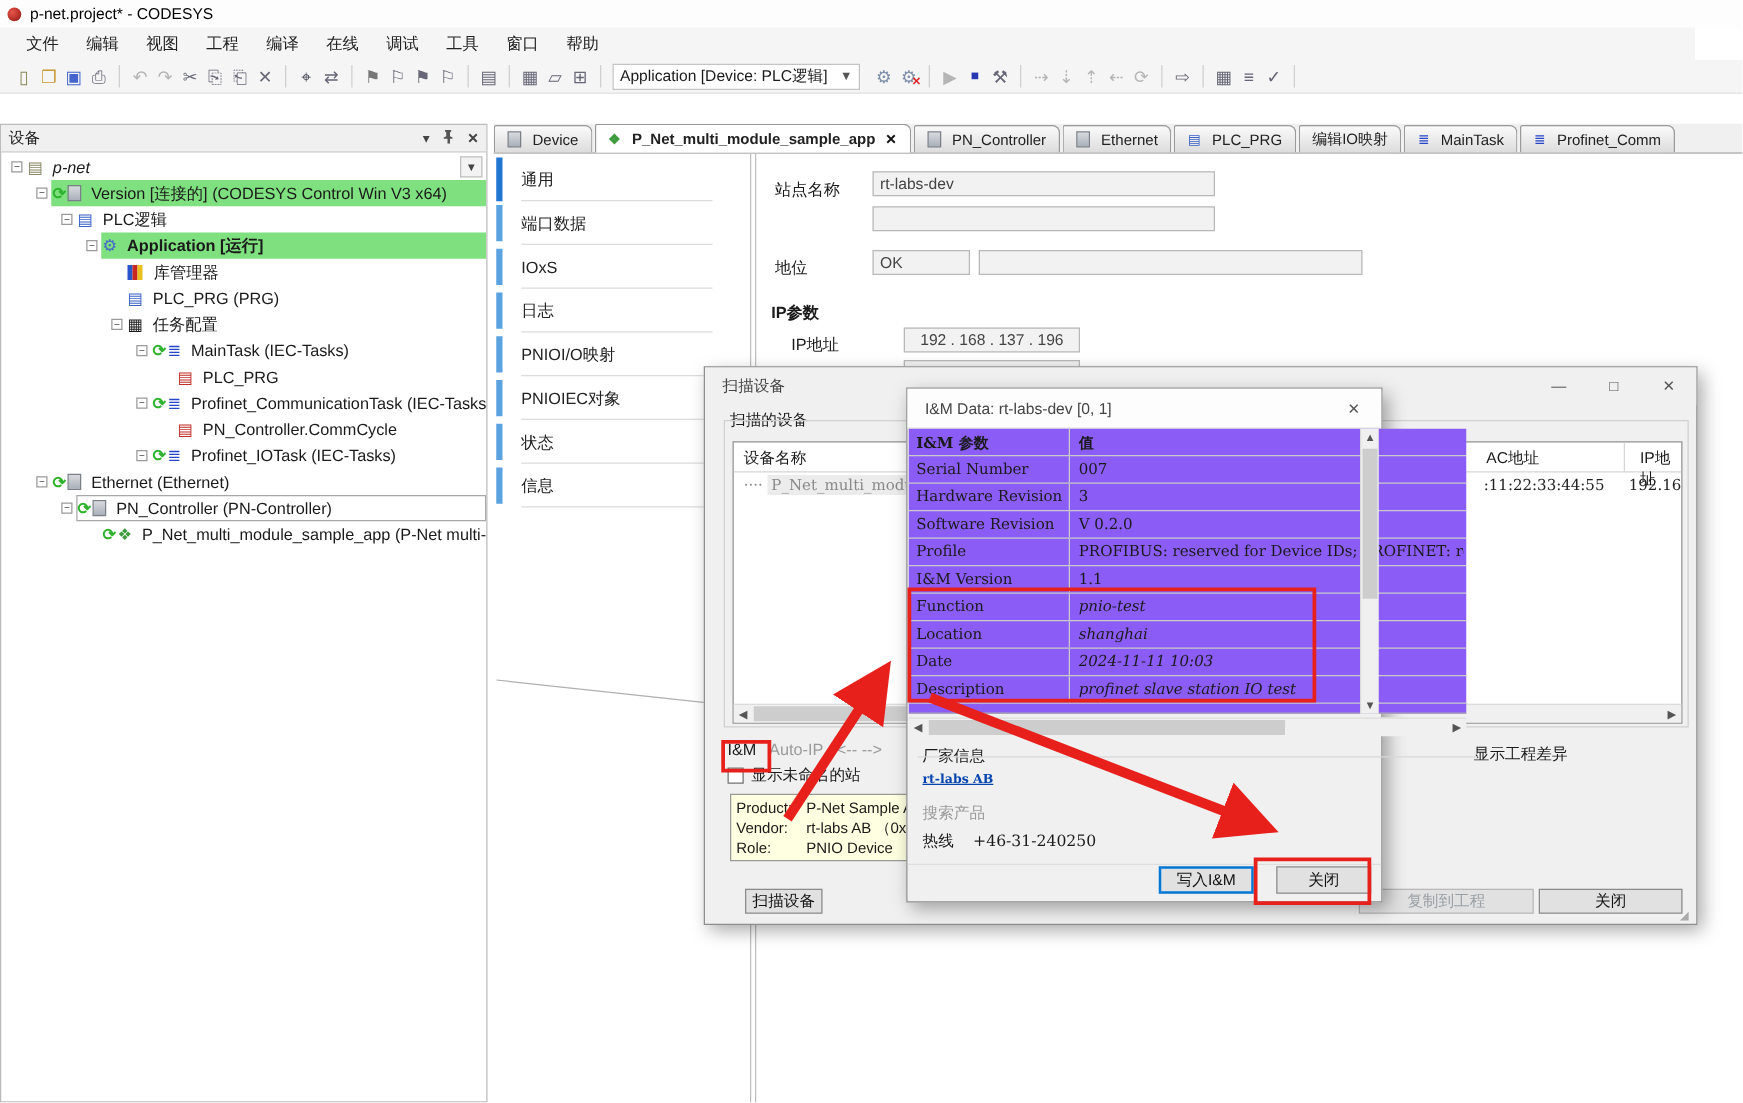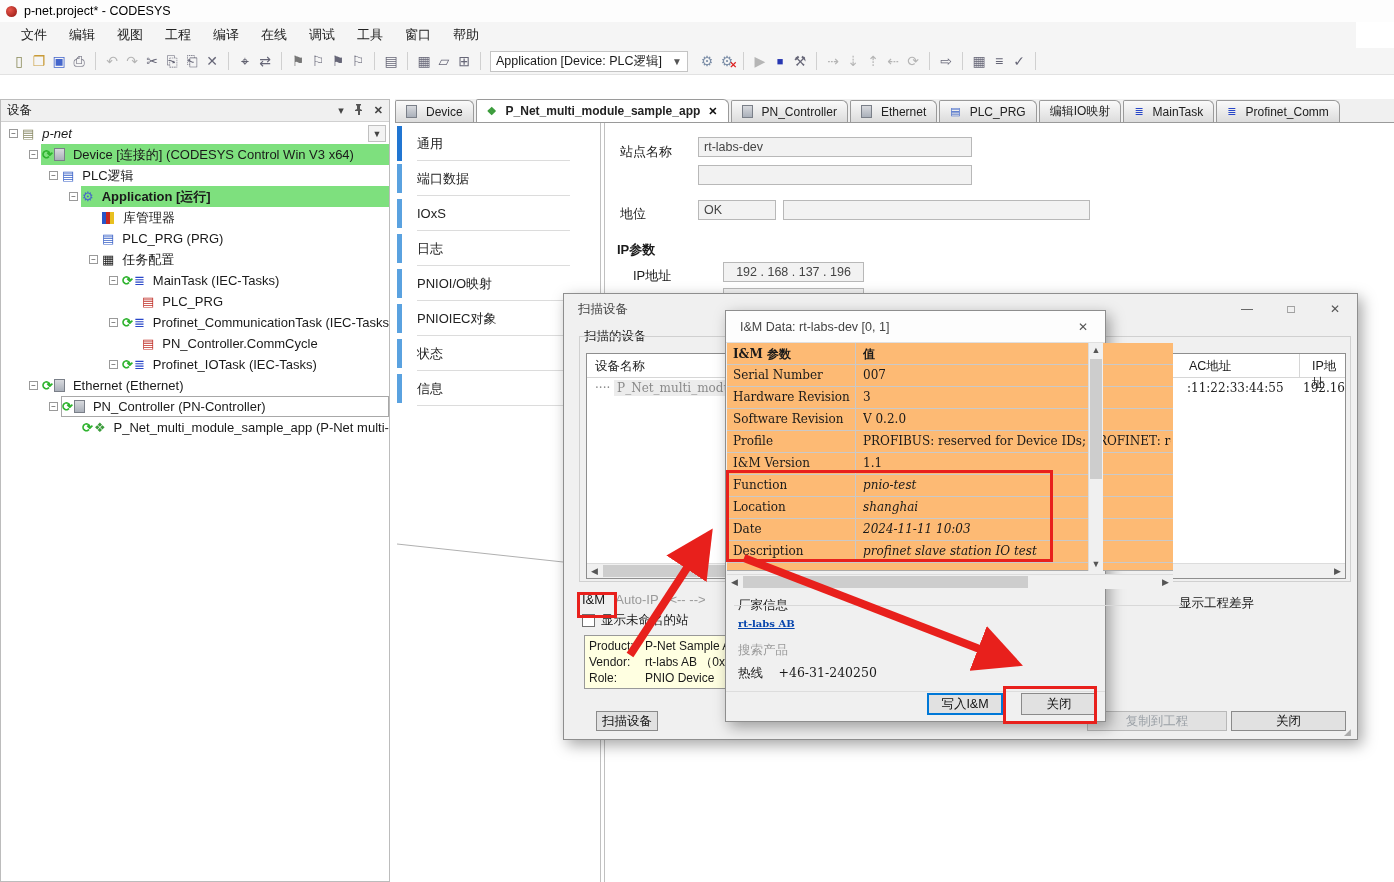--- a/index.html
+++ b/index.html
@@ -102,21 +102,21 @@
   #scan-tip .k { display:inline-block; width:56px; }
   #scan-btn { position:absolute; left:32px; top:417px; width:62px; height:20px; }
   #scan-diff { position:absolute; left:615px; top:301px; font-size:12.5px; }
   #scan-copy { position:absolute; left:523px; top:417px; width:140px; height:20px; }
   #scan-close { position:absolute; left:667px; top:417px; width:115px; height:20px; }
   #scan-grip { position:absolute; right:3px; bottom:2px; width:10px; height:10px; color:#aaa; font-size:9px; }
 
   
   #im-dialog { left:725px; top:310px; width:381px; height:412px; z-index:20; }
   #im-title { height:32px; border-bottom:1px solid #e0e0e0; background:#fdfdfd; }
-  #im-table { position:absolute; left:1px; top:32px; width:446px; height:228px; background:#fdba74; border-bottom:1px solid #aaa; font-family:"DejaVu Serif", serif; font-size:12px; overflow:hidden; }
+  #im-table { position:absolute; left:1px; top:32px; width:446px; height:228px; background:#8b5cf6; border-bottom:1px solid #aaa; font-family:"DejaVu Serif", serif; font-size:12px; overflow:hidden; }
   .im-hrow, .im-row { position:relative; height:22px; border-bottom:1px solid #c9c9c9; white-space:nowrap; }
   .im-hrow { font-weight:bold; }
   .im-c1 { position:absolute; left:6px; top:3px; width:120px; overflow:hidden; }
   .im-c2 { position:absolute; left:136px; top:3px; right:2px; overflow:hidden; }
   .im-vline { position:absolute; left:128px; top:0; bottom:0; width:1px; background:#c9c9c9; }
   .im-row.it .im-c2 { font-style:italic; }
   #im-vscroll { position:absolute; right:2px; top:32px; width:15px; height:228px; background:#f0f0f0; border-left:1px solid #dcdcdc; }
   #im-vscroll .arr { height:14px; color:#555; font-size:9px; display:flex; align-items:center; justify-content:center; }
   #im-vscroll .thumb { position:absolute; left:1px; right:1px; top:16px; height:120px; background:#cdcdcd; }
   #im-hscroll { position:absolute; left:1px; top:263px; width:446px; }
@@ -250,21 +250,21 @@
         </div>
       </div>
       <div class="trow" data-name="tree-item">
         <div class="hl" style="left: 40px;"></div>
         <div class="cnt" style="padding-left: 28px;">
           <span class="expander" data-name="expander-icon">−</span>
           <span class="refresh-g" data-name="online-refresh-icon">⟳</span>
           <span class="ticon" data-name="device-icon">
             <span class="icon-box3d"></span>
           </span>
-          <span class="tlabel" data-name="tree-item-label">Device [连接的] (CODESYS Control Win V3 x64)</span>
+          <span class="tlabel" data-name="tree-item-label">Version [连接的] (CODESYS Control Win V3 x64)</span>
         </div>
       </div>
       <div class="trow" data-name="tree-item">
         <div class="cnt" style="padding-left: 48px;">
           <span class="expander" data-name="expander-icon">−</span>
           <span class="ticon" data-name="plc-logic-icon">
             <span class="glyph-blue">▤</span>
           </span>
           <span class="tlabel" data-name="tree-item-label">PLC逻辑</span>
         </div>

